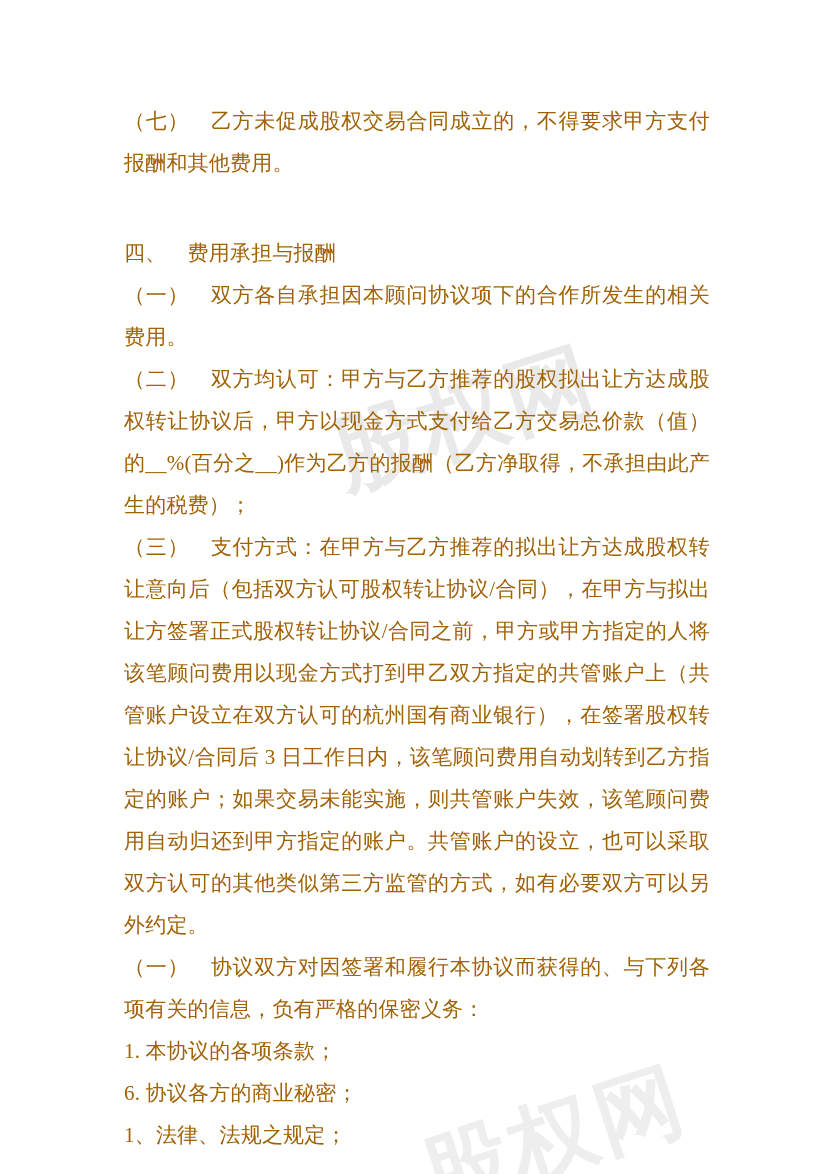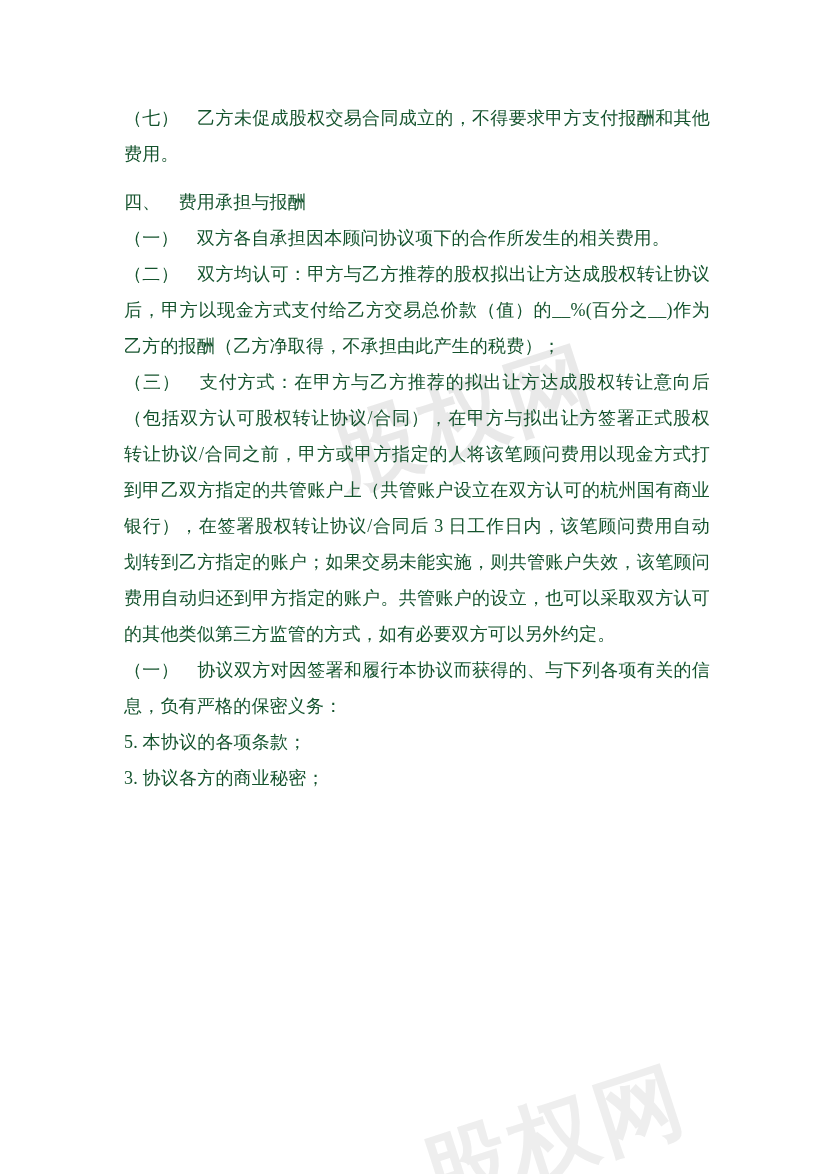--- a/index.html
+++ b/index.html
@@ -24,29 +24,29 @@
     background: #ffffff;
     overflow: hidden;
   }
   .content {
     position: absolute;
     left: 124px;
     top: 100px;
     width: 586px;
   }
   .para {
-    font-size: 18px;
+    font-size: 21px;
     line-height: 2.0;
     letter-spacing: 0.2px;
     text-align: justify;
     margin: 0 0 0 0;
-    color: #14532d;
+    color: #a16207;
   }
   .para.heading {
-    margin-top: 12px;
+    margin-top: 48px;
   }
   .watermark {
     position: absolute;
     color: rgba(120,120,120,0.16);
     font-family: "Liberation Sans", sans-serif;
     font-weight: bold;
     white-space: nowrap;
     pointer-events: none;
     user-select: none;
   }
@@ -74,17 +74,18 @@
   <div class="watermark wm1">股权网</div>
   <div class="watermark wm2">股权网</div>
 
   <div class="content">
     <p class="para">（七）　乙方未促成股权交易合同成立的，不得要求甲方支付报酬和其他费用。</p>
     <p class="para heading">四、　费用承担与报酬</p>
     <p class="para">（一）　双方各自承担因本顾问协议项下的合作所发生的相关费用。</p>
     <p class="para">（二）　双方均认可：甲方与乙方推荐的股权拟出让方达成股权转让协议后，甲方以现金方式支付给乙方交易总价款（值）的__%(百分之__)作为乙方的报酬（乙方净取得，不承担由此产生的税费）；</p>
     <p class="para">（三）　支付方式：在甲方与乙方推荐的拟出让方达成股权转让意向后（包括双方认可股权转让协议/合同），在甲方与拟出让方签署正式股权转让协议/合同之前，甲方或甲方指定的人将该笔顾问费用以现金方式打到甲乙双方指定的共管账户上（共管账户设立在双方认可的杭州国有商业银行），在签署股权转让协议/合同后 3 日工作日内，该笔顾问费用自动划转到乙方指定的账户；如果交易未能实施，则共管账户失效，该笔顾问费用自动归还到甲方指定的账户。共管账户的设立，也可以采取双方认可的其他类似第三方监管的方式，如有必要双方可以另外约定。</p>
     <p class="para">（一）　协议双方对因签署和履行本协议而获得的、与下列各项有关的信息，负有严格的保密义务：</p>
-    <p class="para">5. 本协议的各项条款；</p>
-    <p class="para">3. 协议各方的商业秘密；</p>
+    <p class="para">1. 本协议的各项条款；</p>
+    <p class="para">6. 协议各方的商业秘密；</p>
+    <p class="para">1、法律、法规之规定；</p>
   </div>
 
 </div>
 
 </body></html>

